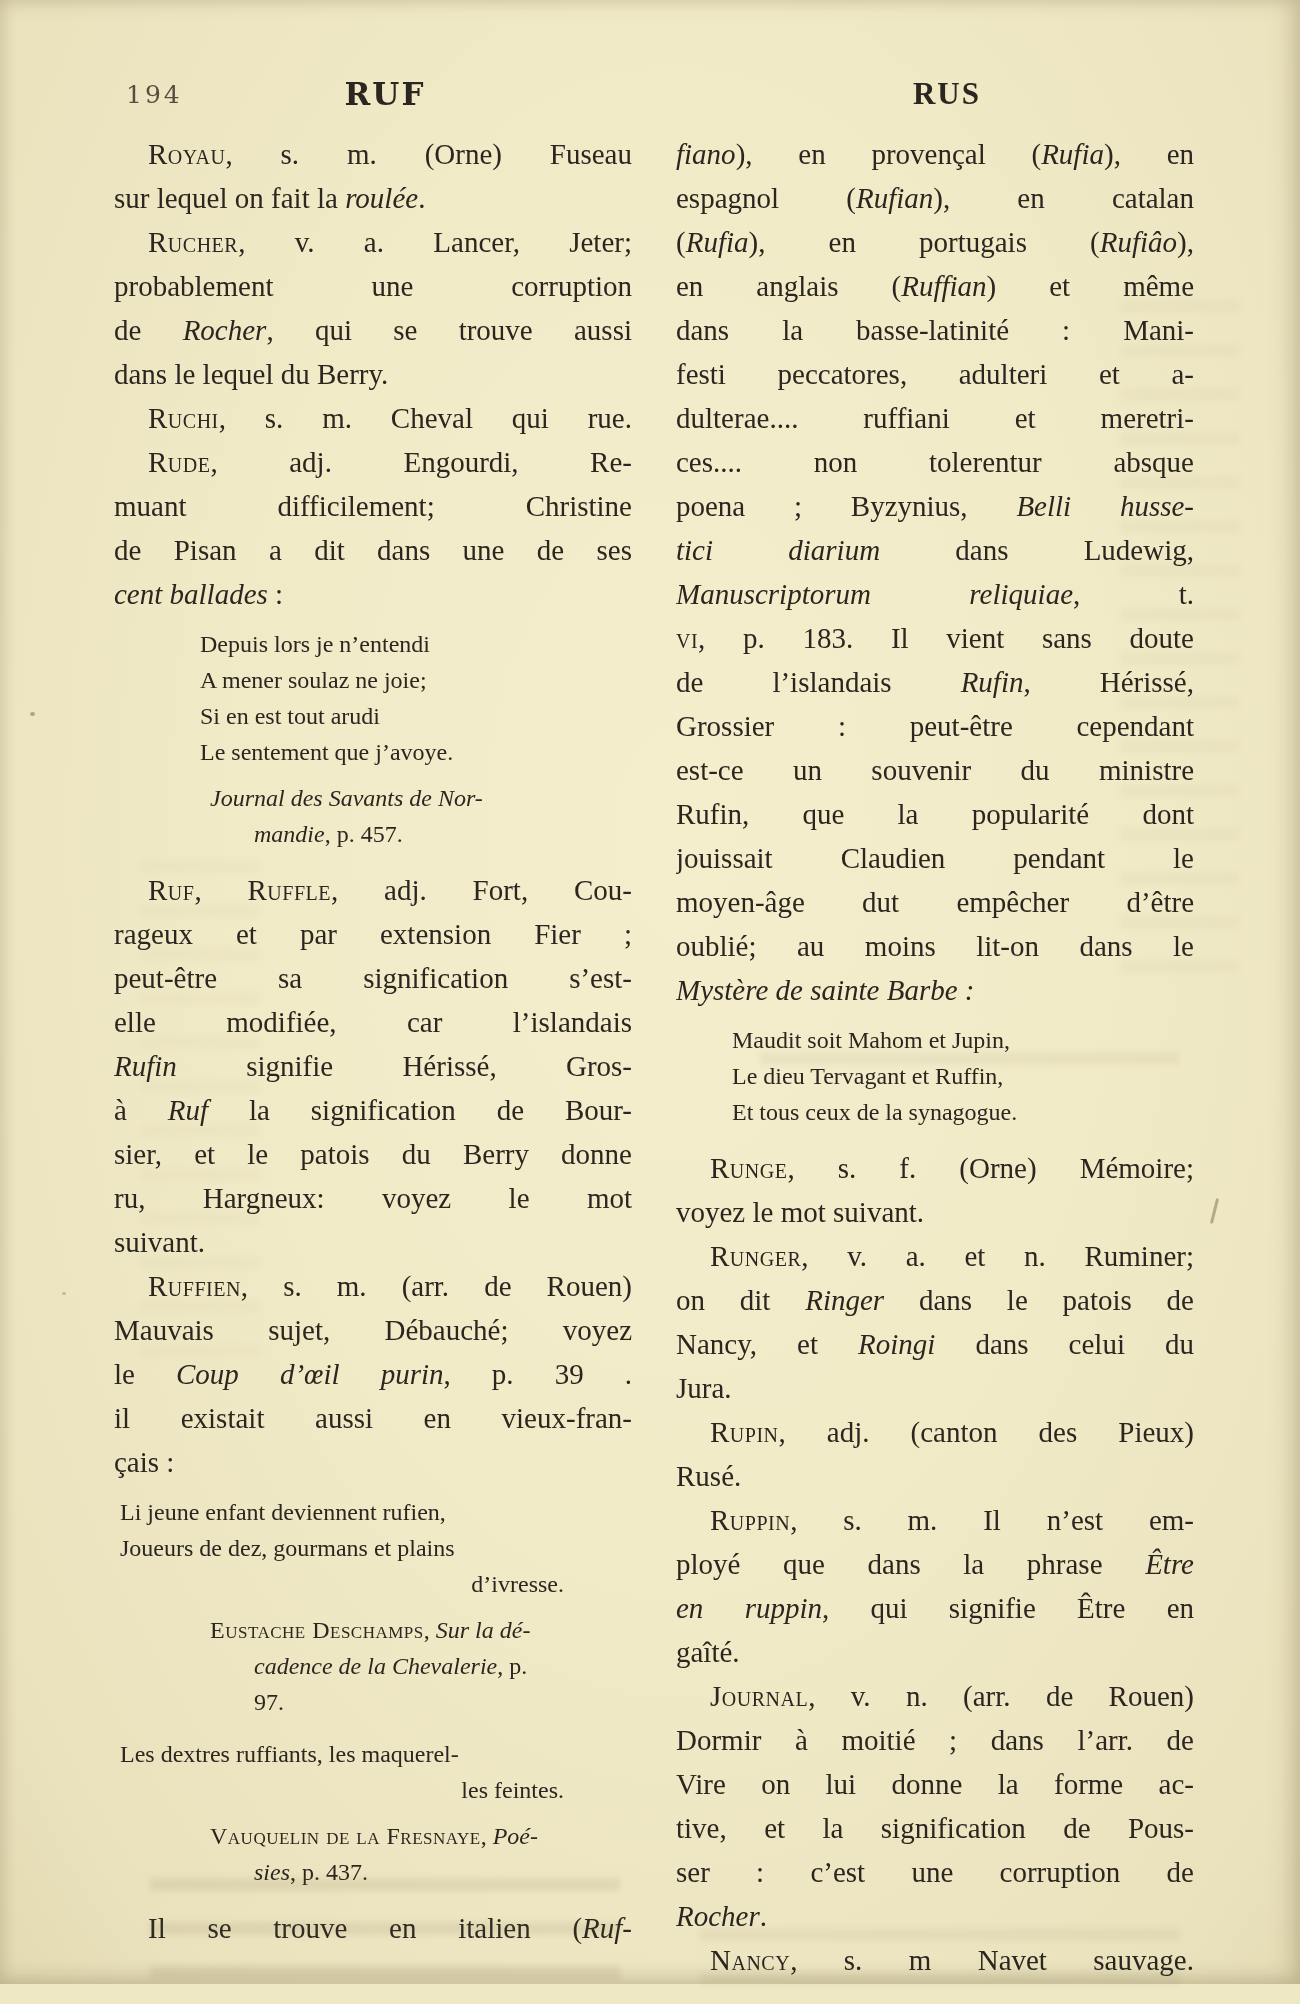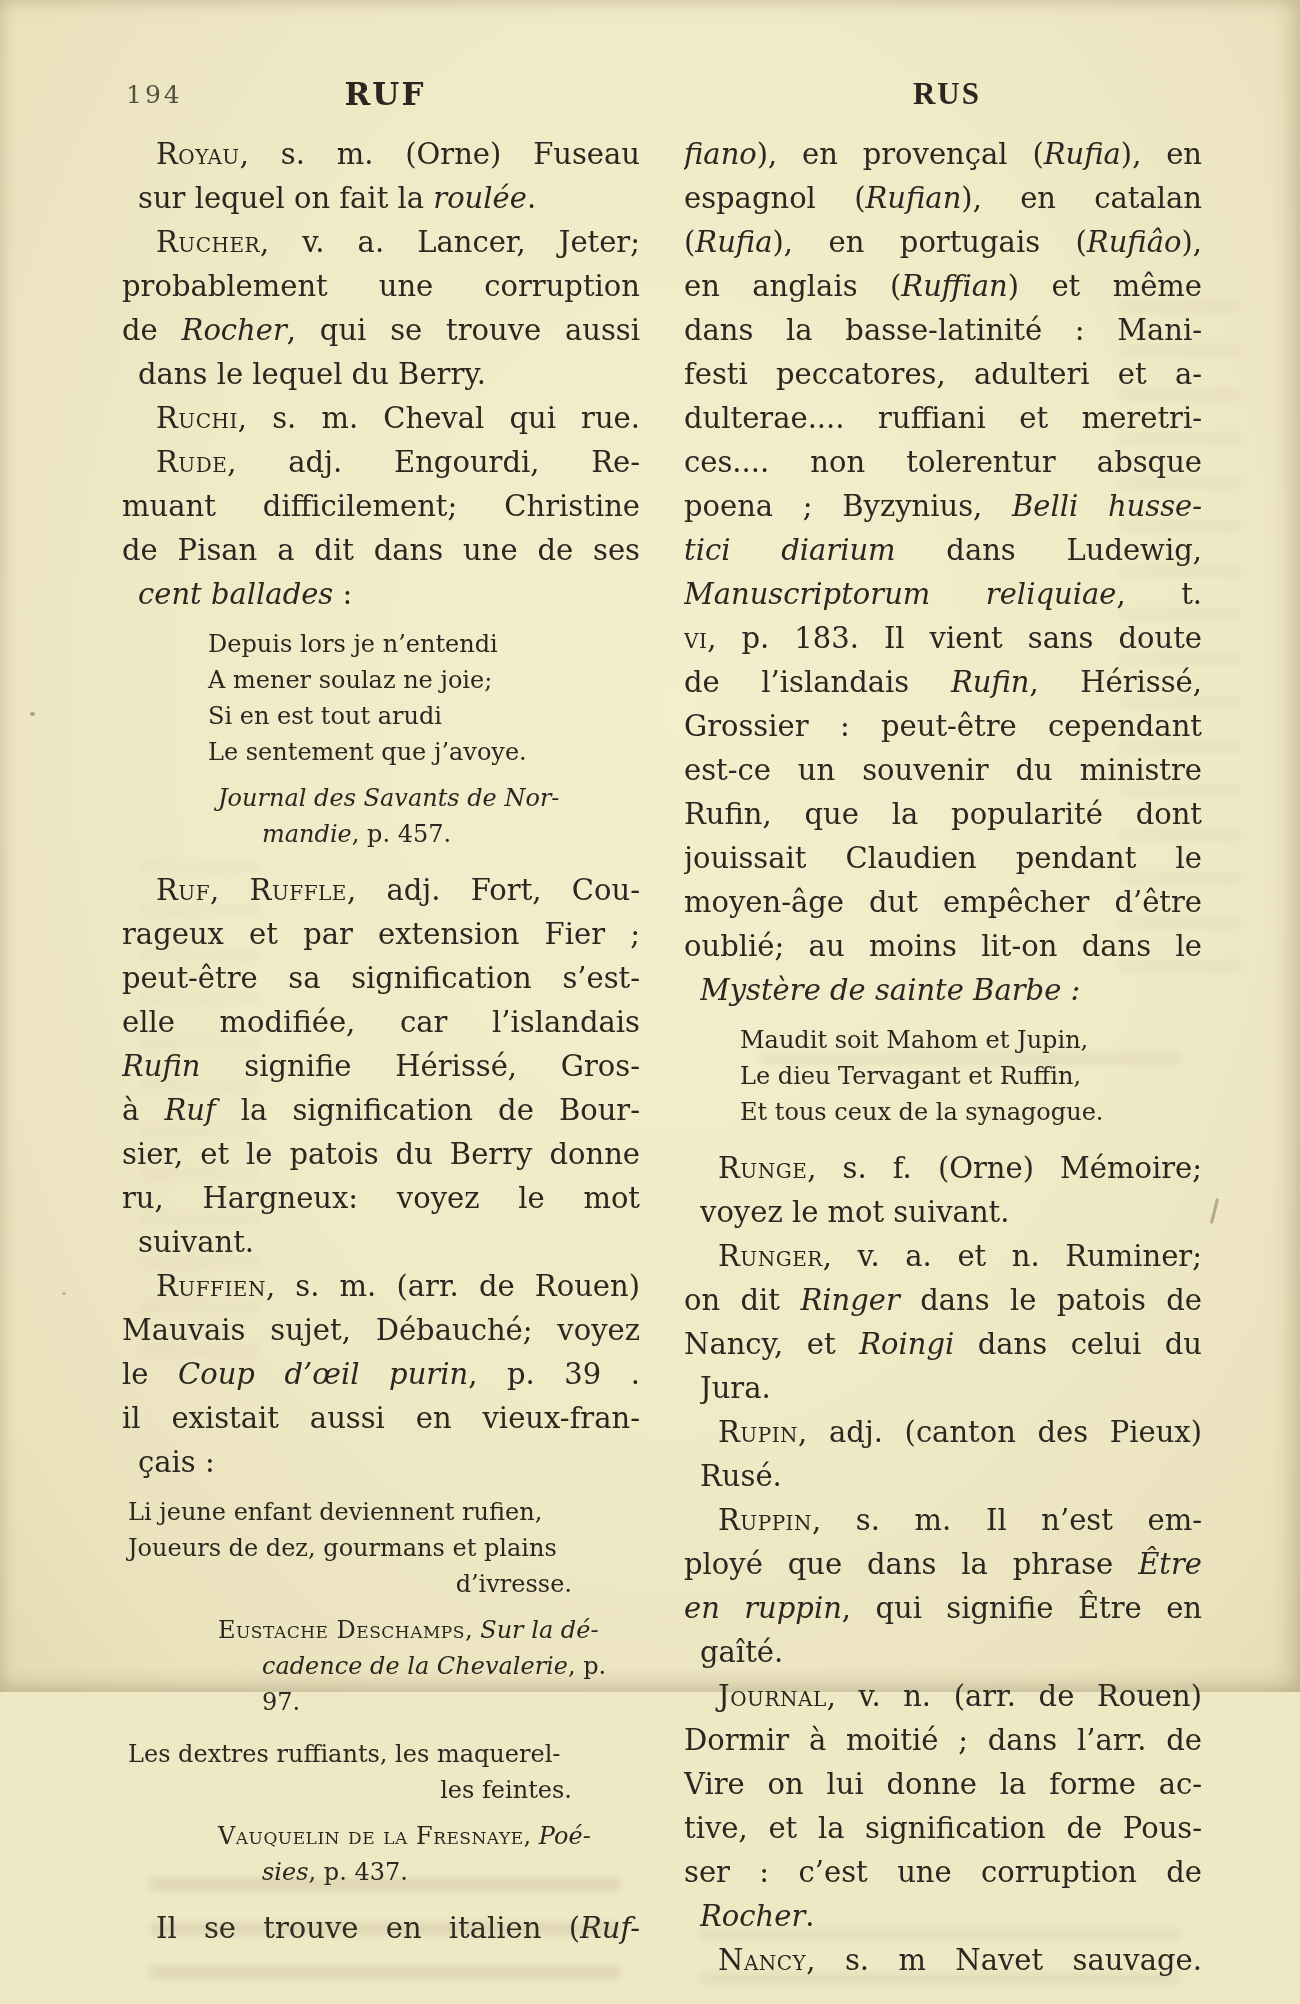--- a/index.html
+++ b/index.html
@@ -3,44 +3,44 @@
 <meta charset="utf-8">
 <style>
   html,body{margin:0;padding:0;}
   body{
     width:1300px;height:2004px;
     font-family:"DejaVu Serif","Liberation Serif",serif;
     background:#efe8c5;
     overflow:hidden;
   }
   .page{
-    position:relative;width:1300px;height:1692px;
+    position:relative;width:1300px;height:1984px;
     background:radial-gradient(ellipse at 52% 42%, #f4eecd 0%, #f1eac7 48%, #eae2bd 86%, #e3dab2 100%);
     color:#2b2720;
   }
   .page::after{
     content:"";position:absolute;inset:0;pointer-events:none;
     box-shadow:inset -10px 0 22px rgba(95,80,45,.18), inset 4px 0 14px rgba(95,80,45,.08), inset 0 -8px 18px rgba(95,80,45,.10);
   }
   
   .header{position:absolute;top:76px;left:126px;right:94px;display:flex;}
   .h-cell{width:518px;position:relative;text-align:center;}
   .h-cell.right{margin-left:44px;font-family:Liberation Serif, serif;}
   .pagenum{
     position:absolute;left:0;top:4px;font-size:25px;letter-spacing:3px;
     color:#3a352b;opacity:.85;
   }
   .running-head{font-size:31px;font-weight:bold;letter-spacing:2px;color:#2b2720;}
   
-  .cols{position:absolute;top:132px;left:122px;display:flex;}
+  .cols{position:absolute;top:132px;left:114px;display:flex;font-family:Liberation Serif, serif;}
   .col{width:518px;font-size:29px;line-height:44px;}
   .col.right{margin-left:44px;}
   .ln{overflow:hidden;}
   .b{text-align:justify;text-align-last:justify;}
-  .bl{text-align:left;margin-left:16px;}
+  .bl{text-align:left;}
   .ind{text-indent:34px;}
   .s,.sr,.cit,.cit2{font-size:24px;line-height:36px;}
   .q0{padding-left:6px;}
   .q1{padding-left:86px;}
   .q2{padding-left:56px;}
   .sr{text-align:right;padding-right:68px;}
   .cit{padding-left:96px;}
   .cit2{padding-left:140px;}
   .mt1{margin-top:10px;}
   .mt2{margin-top:16px;}

